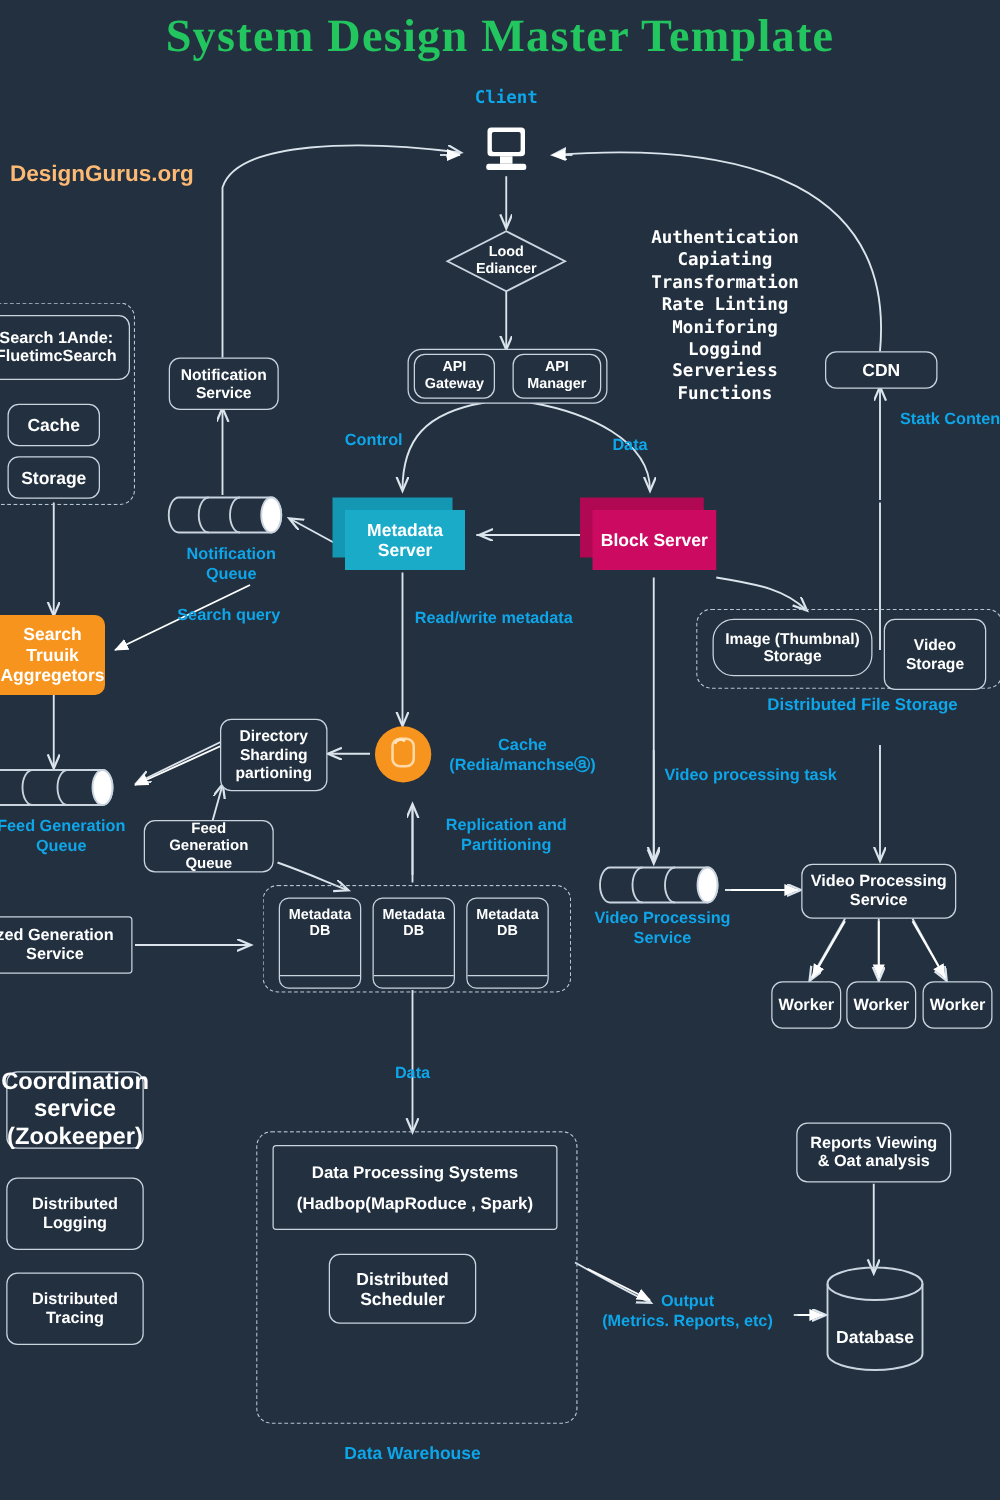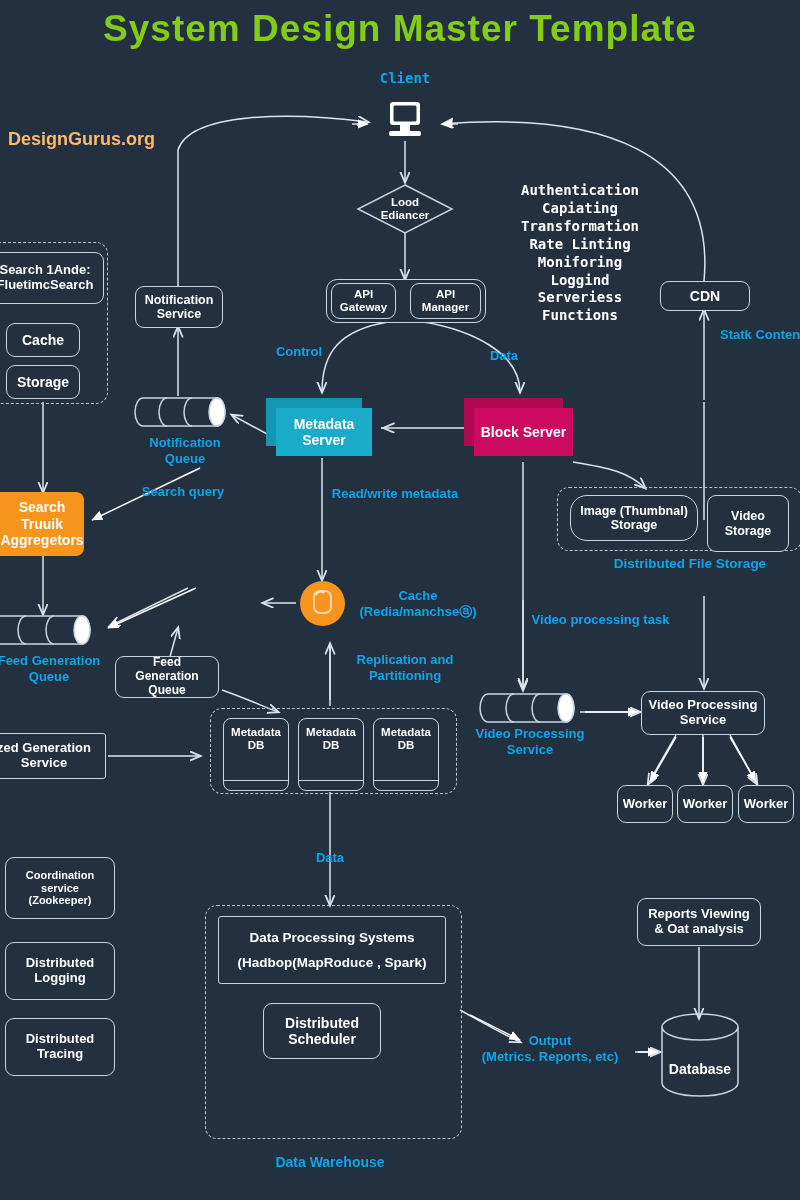--- a/index.html
+++ b/index.html
@@ -10,22 +10,22 @@
   .node{position:absolute;box-sizing:border-box;display:flex;align-items:center;
         justify-content:center;text-align:center;line-height:1.15;}
   .rbox{border:1.5px solid #c9d4df;border-radius:9px;background:#22303f;
         color:#fff;font-size:13.5px;font-weight:700;padding:4px 6px;}
   .rbox.sq{border-radius:3px;}
   .dashed{border:1.5px dashed #b8c5d2;border-radius:12px;background:transparent;}
   .lbl{position:absolute;color:#0ea5e9;font-size:13px;font-weight:700;line-height:1.2;
        text-align:center;}
   .lbl.left{text-align:left;}
   .title{position:absolute;left:0;top:8px;width:800px;text-align:center;
-         font-family:Liberation Sans, sans-serif;
-         font-size:37px;font-weight:700;letter-spacing:1px;color:#84cc16;}
+         font-family:Liberation Serif, serif;
+         font-size:37px;font-weight:700;letter-spacing:1px;color:#22c55e;}
   .brand{position:absolute;left:8px;top:93px;font-size:18px;font-weight:700;color:#fdba74;margin-top:36px;}
   .mono{font-family:"DejaVu Sans Mono","Liberation Mono",monospace;}
   .stack{position:absolute;}
   .stack .back{position:absolute;left:0;top:0;width:100%;height:100%;}
   .stack .front{position:absolute;left:10px;top:10px;width:100%;height:100%;
                 display:flex;align-items:center;justify-content:center;text-align:center;
                 font-size:14px;font-weight:700;color:#fff;line-height:1.15;}
   .cyan{background:#1aabc9;}
   .cyan-d{background:#1397b3;}
   .mag{background:#cc0a62;}
@@ -306,20 +306,27 @@
     </div>
   </div>
 
   <div class="node rbox sq" style="left:-18px;top:733px;width:124px;height:46px;font-size:13px;">
     <div>
       <div>zed Generation</div>
       <div>Service</div>
     </div>
   </div>
 
+  <div class="node rbox" style="left:176px;top:575px;width:86px;height:58px;font-size:12.5px;">
+    <div>
+      <div>Directory</div>
+      <div>Sharding</div>
+      <div>partioning</div>
+    </div>
+  </div>
 
   <div class="circ" style="left:300px;top:581px;width:45px;height:45px;">
     <svg width="45" height="45" viewBox="0 0 45 45">
       <rect x="14" y="10" width="17" height="22" rx="6" fill="none" stroke="#ffd9a8" stroke-width="2"></rect>
       <path d="M16,14 A5,5 0 0 1 24,12" fill="none" stroke="#ffe7c6" stroke-width="2"></path>
     </svg>
   </div>
   <div class="lbl" style="left:338px;top:588px;width:160px;">
     <div>Cache</div>
     <div>(Redia/manchseⓐ)</div>
@@ -367,21 +374,21 @@
   <div class="node rbox" style="left:641px;top:691px;width:124px;height:44px;font-size:13px;">
     <div>
       <div>Video Processing</div>
       <div>Service</div>
     </div>
   </div>
   <div class="node rbox" style="left:617px;top:785px;width:56px;height:38px;font-size:13px;">Worker</div>
   <div class="node rbox" style="left:677px;top:785px;width:56px;height:38px;font-size:13px;">Worker</div>
   <div class="node rbox" style="left:738px;top:785px;width:56px;height:38px;font-size:13px;">Worker</div>
 
-  <div class="node rbox" style="left:5px;top:857px;width:110px;height:62px;font-size:11px;">
+  <div class="node rbox" style="left:5px;top:857px;width:110px;height:62px;font-size:19px;">
     <div>
       <div>Coordination</div>
       <div>service</div>
       <div>(Zookeeper)</div>
     </div>
   </div>
   <div class="node rbox" style="left:5px;top:942px;width:110px;height:58px;font-size:13px;">
     <div>
       <div>Distributed</div>
       <div>Logging</div>

